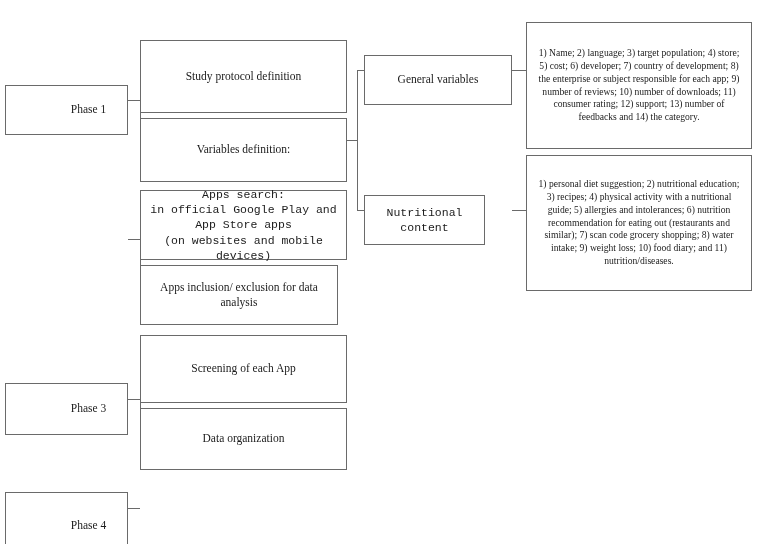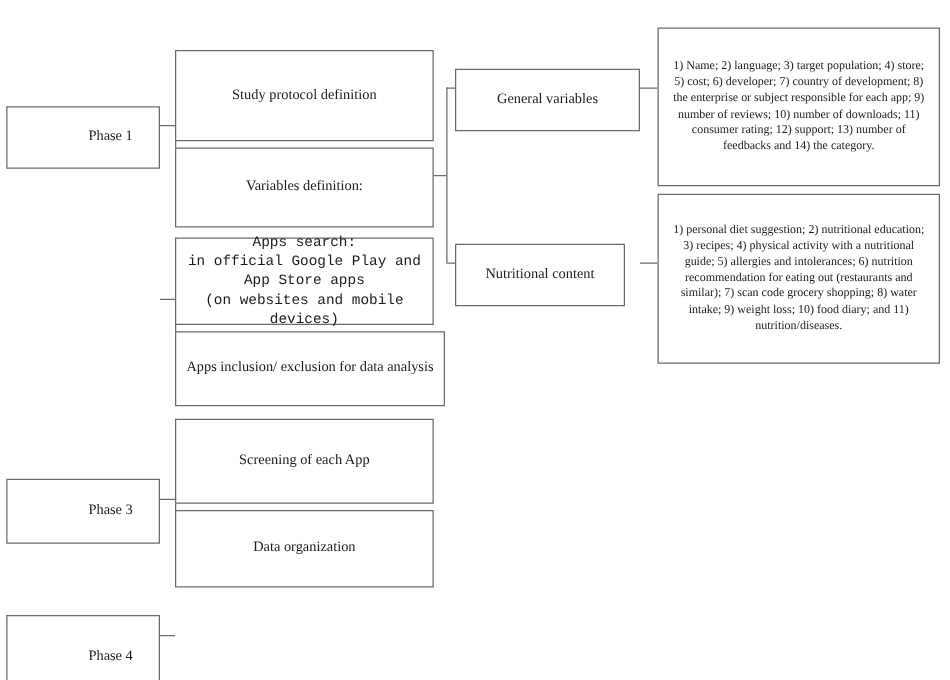--- a/index.html
+++ b/index.html
@@ -83,21 +83,21 @@
 
   <div class="conn conn-h" style="left:347px; top:140px; width:10px;"></div>
   <div class="conn conn-v" style="left:357px; top:70px; height:140px;"></div>
   <div class="conn conn-h" style="left:357px; top:70px; width:7px;"></div>
   <div class="conn conn-h" style="left:357px; top:210px; width:7px;"></div>
 
   <div class="node category" style="left:364px; top:45px; width:148px; height:50px;">
     <div class="node-inner">General variables</div>
   </div>
 
-  <div class="node category" style="left:364px; top:185px; width:136px; height:50px;">
+  <div class="node category" style="left:364px; top:185px; width:121px; height:50px;font-family:Liberation Mono, monospace;">
     <div class="node-inner">Nutritional content</div>
   </div>
 
   <div class="conn conn-h" style="left:512px; top:70px; width:14px;"></div>
   <div class="conn conn-h" style="left:512px; top:210px; width:14px;"></div>
 
   <div class="node detail" style="left:526px; top:12px; width:226px; height:127px;">
     <div class="node-inner">1) Name; 2) language; 3) target population; 4) store; 5) cost; 6) developer; 7) country of development; 8) the enterprise or subject responsible for each app; 9) number of reviews; 10) number of downloads; 11) consumer rating; 12) support; 13) number of feedbacks and 14) the category.</div>
   </div>
 
@@ -110,21 +110,21 @@
   <div class="conn conn-v" style="left:140px; top:212px; height:65px;"></div>
   <div class="conn conn-h" style="left:140px; top:212px; width:10px;"></div>
   <div class="conn conn-h" style="left:140px; top:277px; width:10px;"></div>
 
   <div class="node stage" style="left:140px; top:180px; width:207px; height:70px;font-family:Liberation Mono, monospace;">
     <div class="node-inner">Apps search:
 in official Google Play and App Store apps
 (on websites and mobile devices)</div>
   </div>
 
-  <div class="node stage" style="left:140px; top:255px; width:216px; height:60px;">
+  <div class="node stage" style="left:140px; top:255px; width:198px; height:60px;">
     <div class="node-inner">Apps inclusion/ exclusion for data analysis</div>
   </div>
 
   <div class="node phase" style="left:5px; top:373px; width:123px; height:52px;">
     <div class="node-inner">Phase 3</div>
   </div>
 
   <div class="conn conn-h" style="left:128px; top:399px; width:12px;"></div>
   <div class="conn conn-v" style="left:140px; top:360px; height:78px;"></div>
   <div class="conn conn-h" style="left:140px; top:360px; width:10px;"></div>

